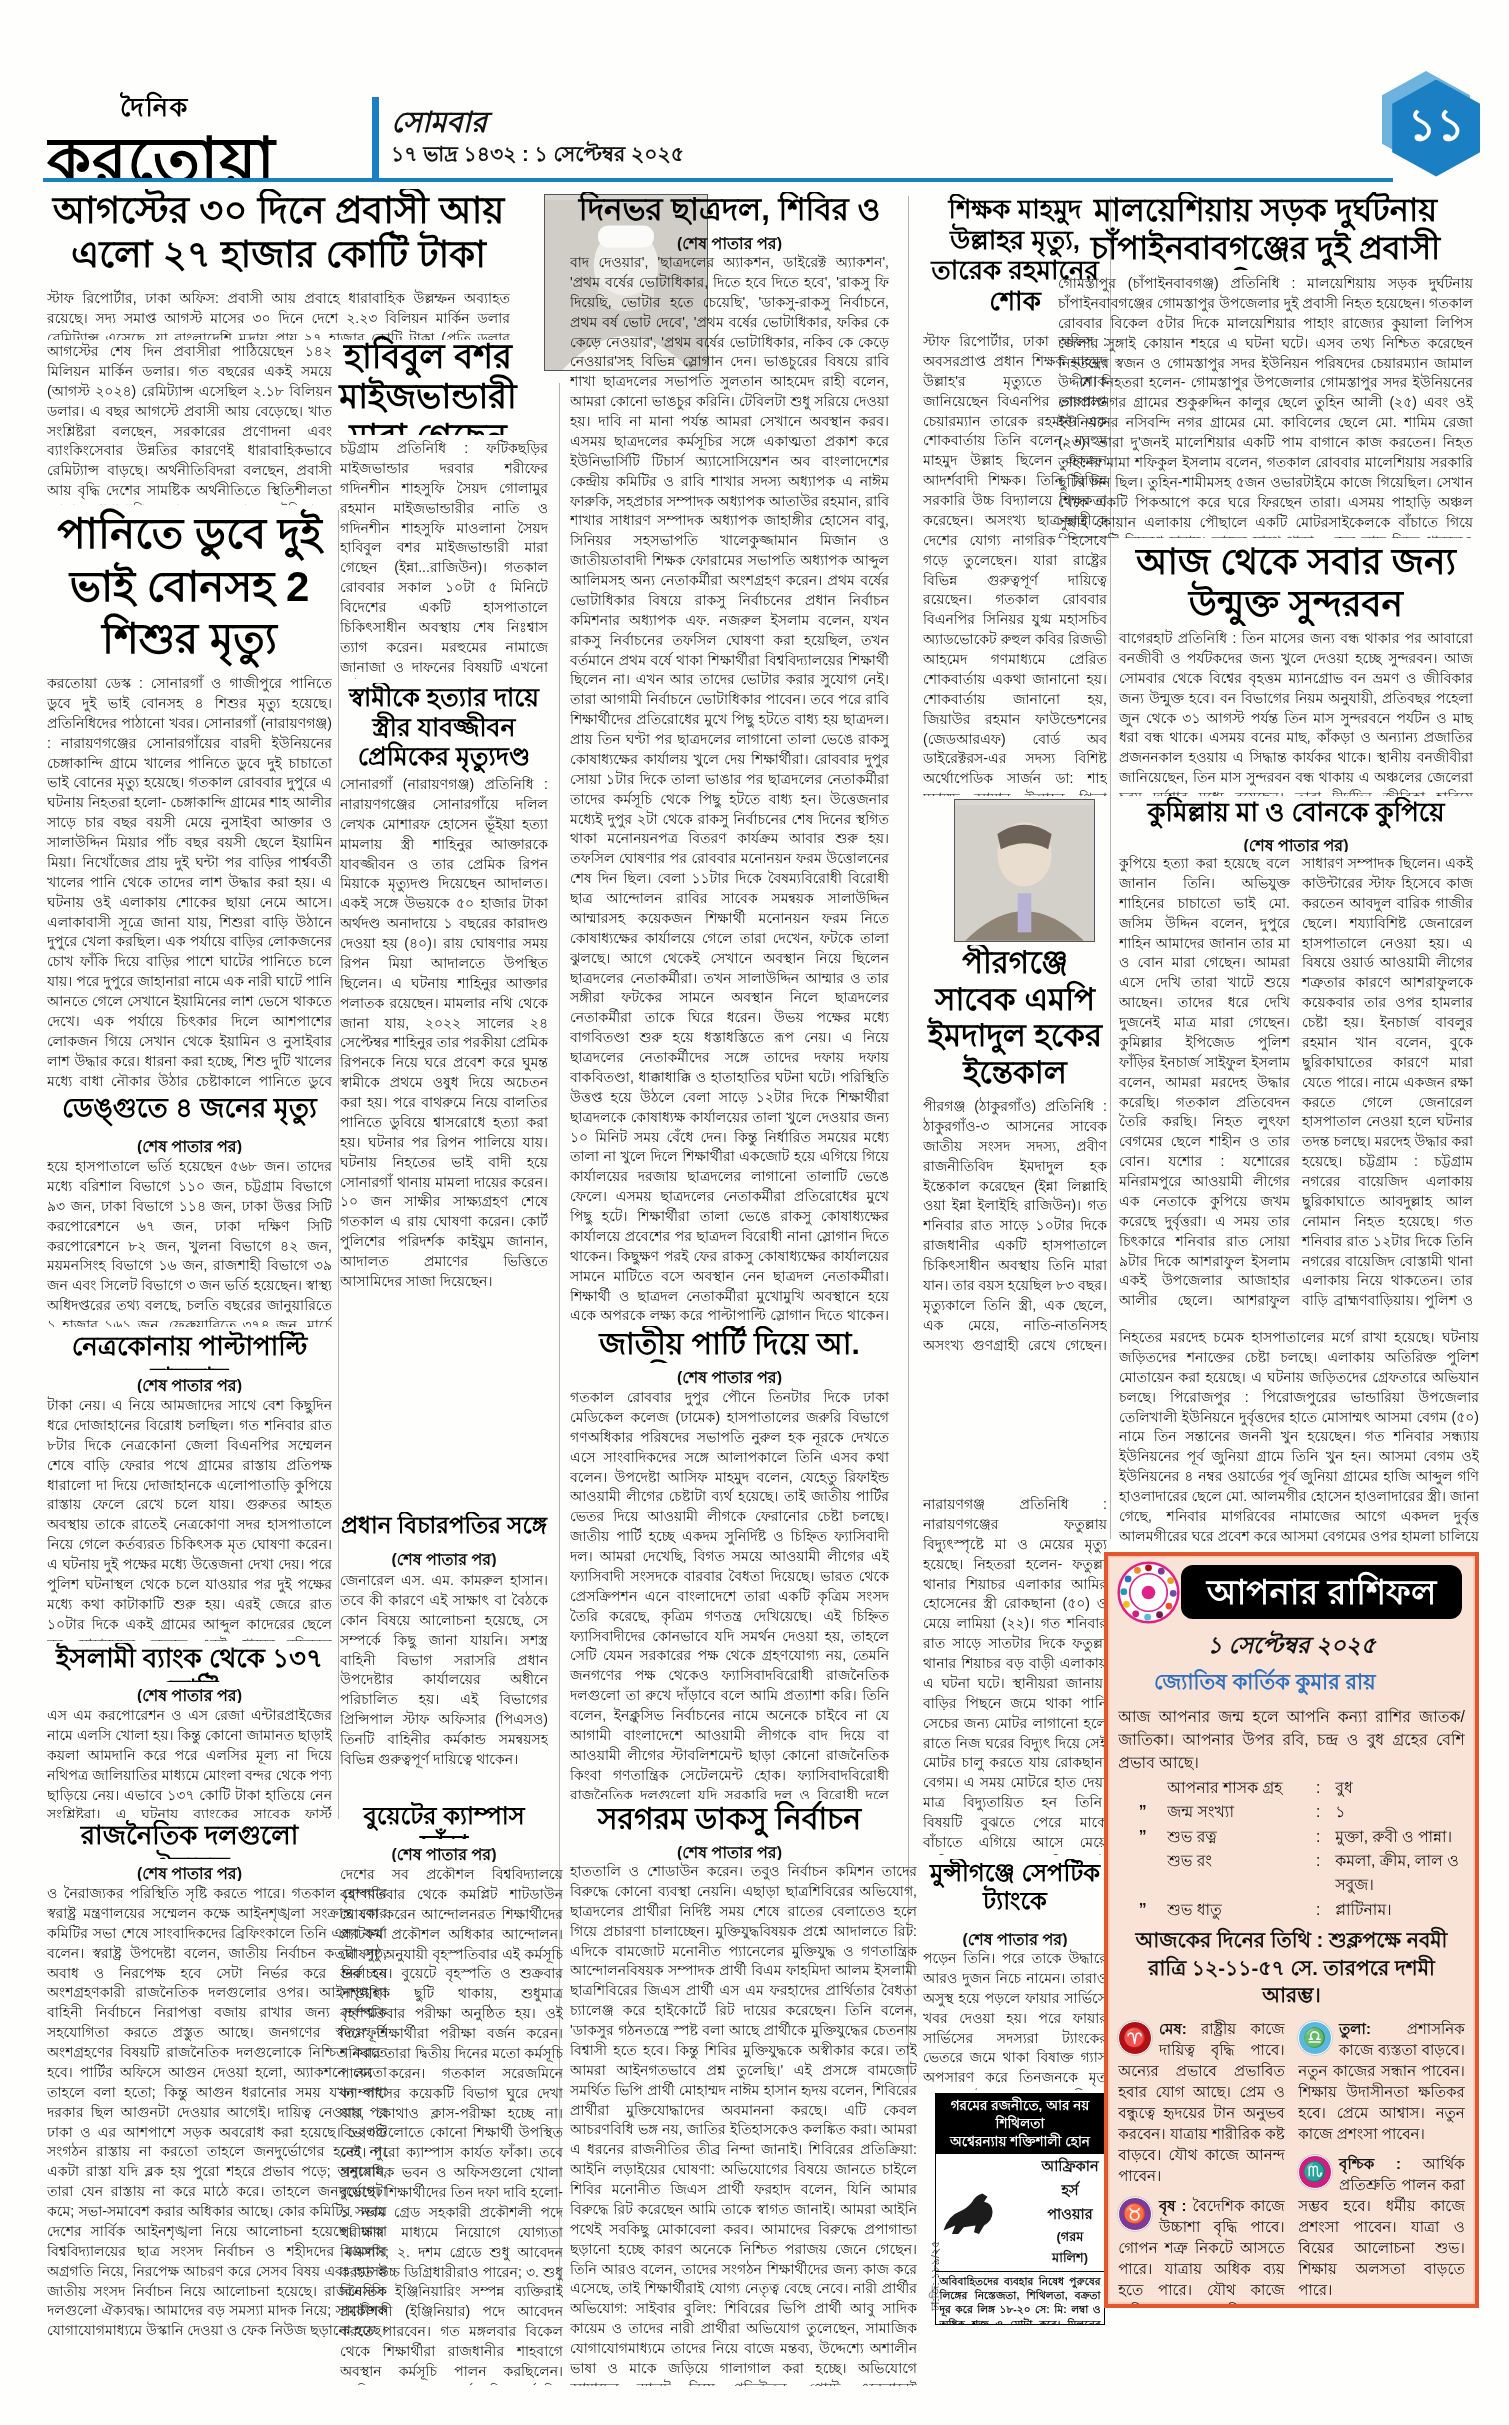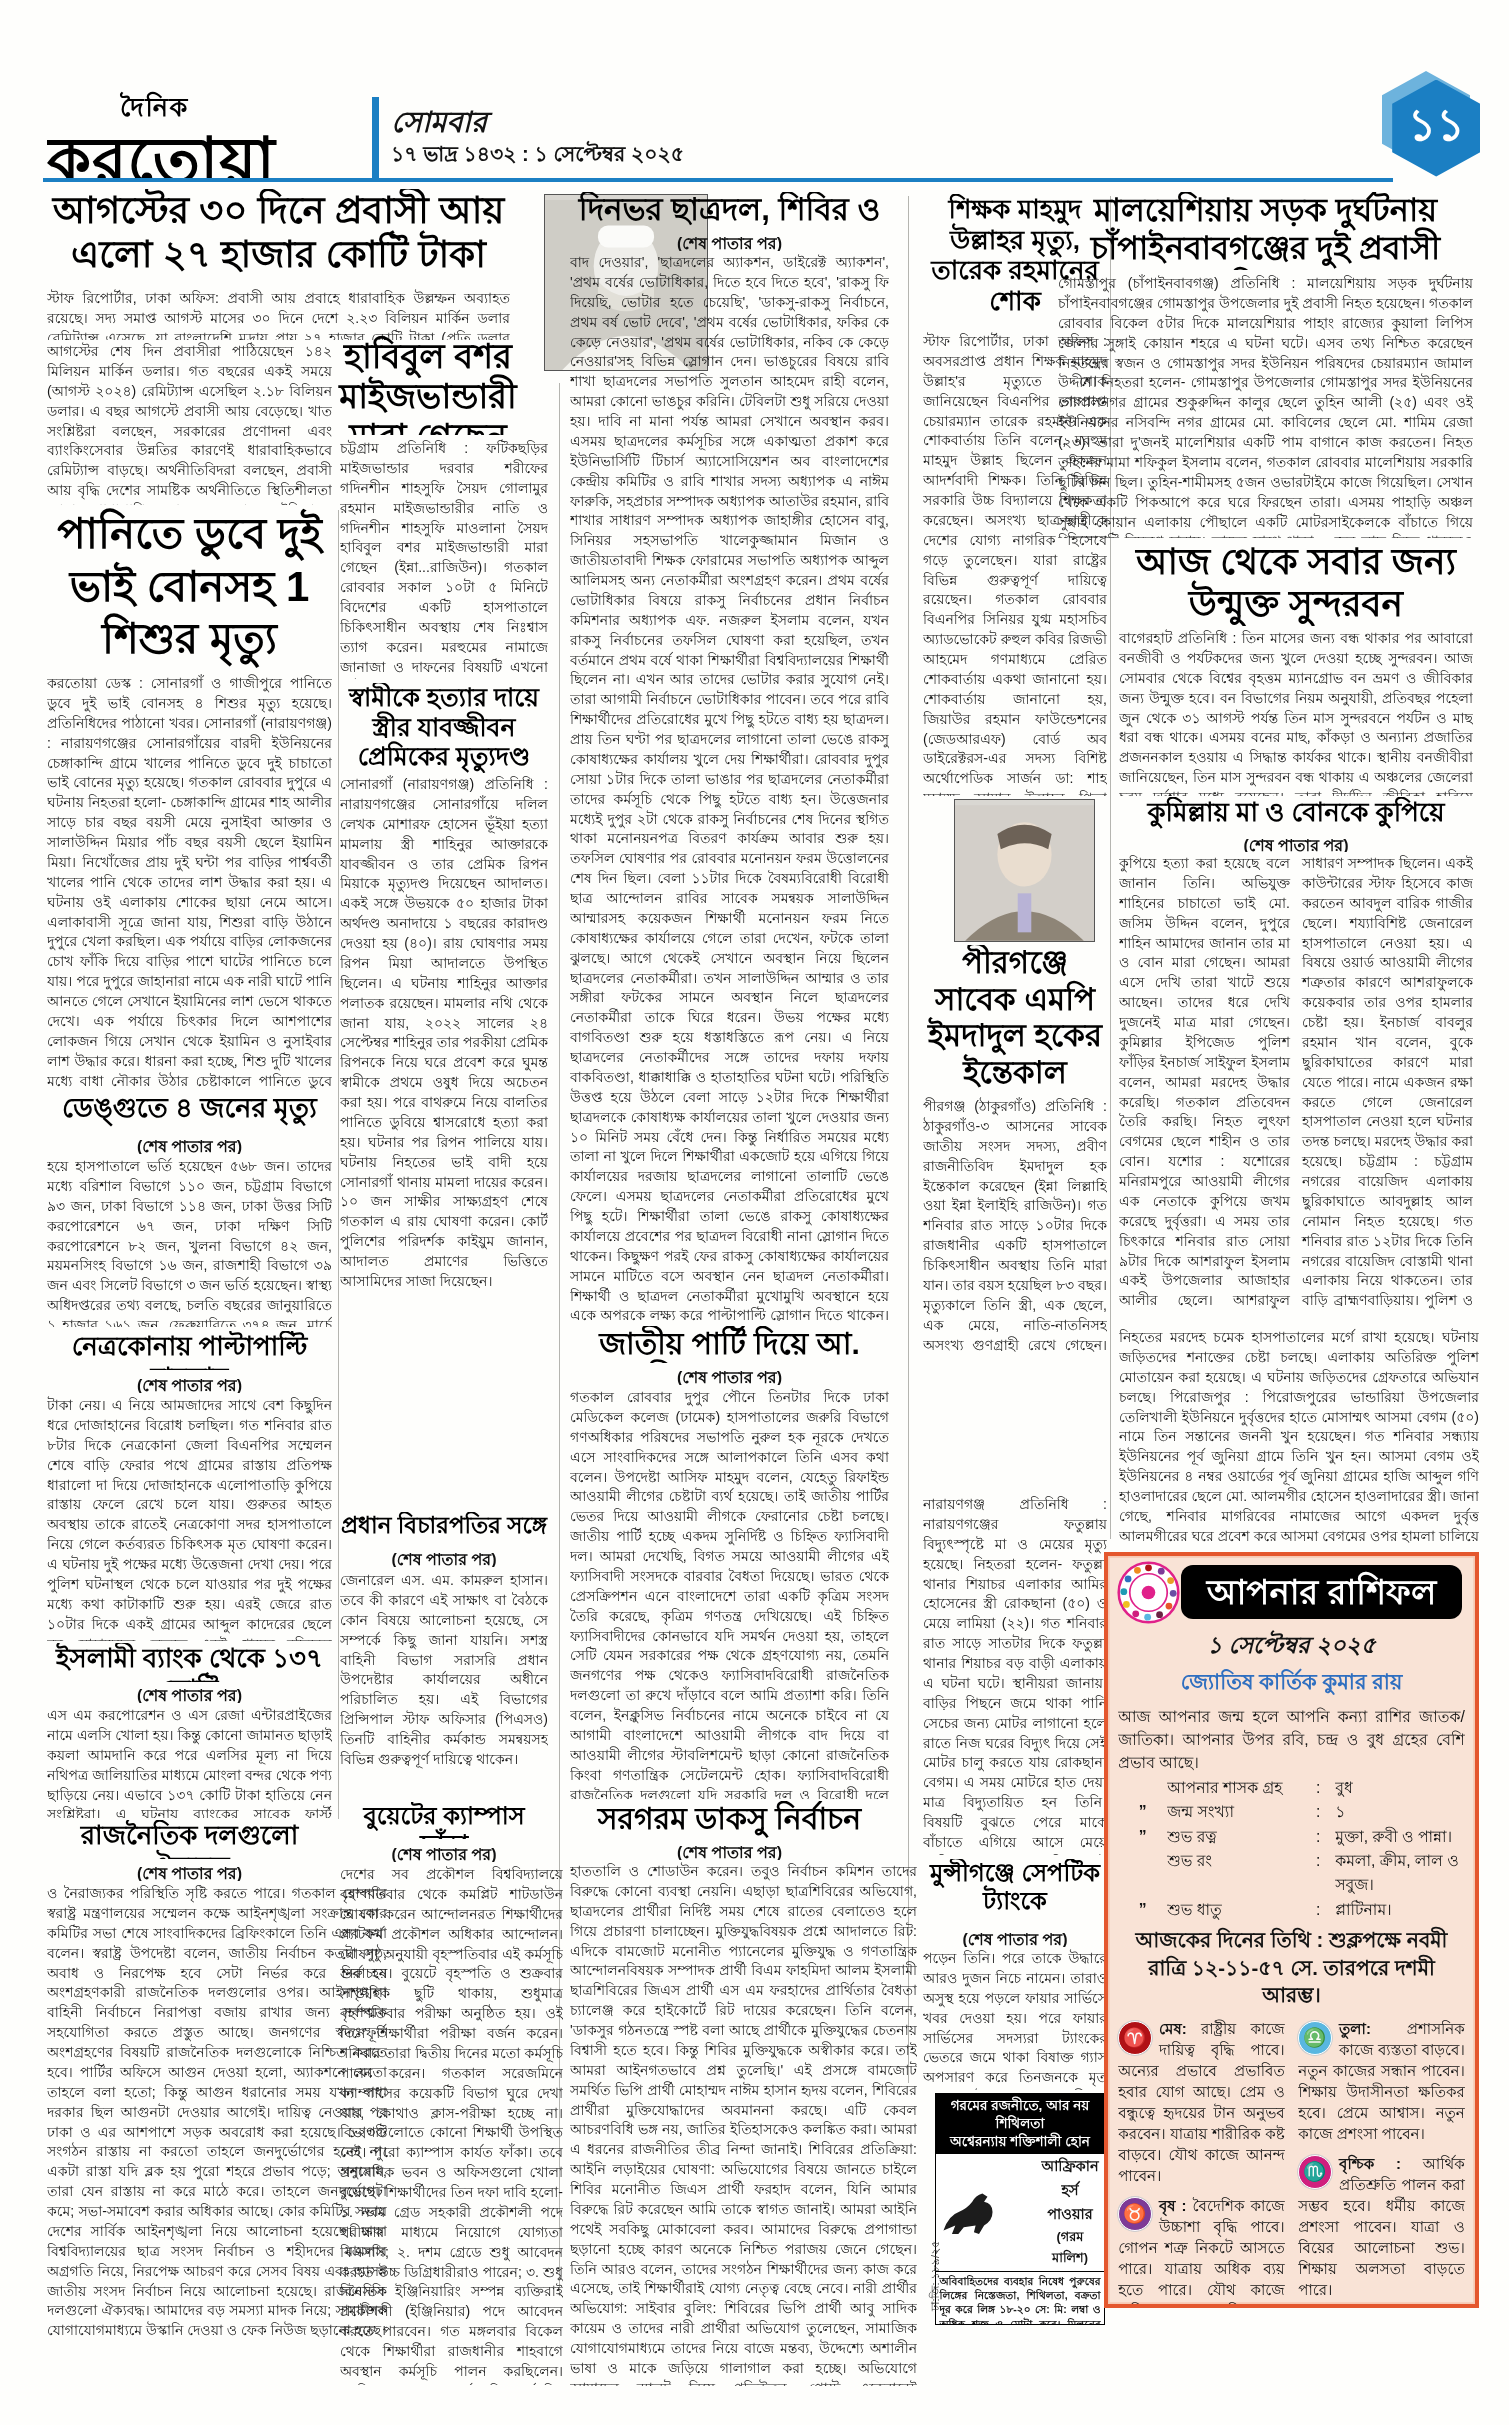--- a/index.html
+++ b/index.html
@@ -27,21 +27,21 @@
   .photo svg{display:block;}
   
   #adbox{border:0.9px solid #000;background:#fff;}
   .adblack{background:#000;color:#fff;font-weight:bold;text-align:center;}
   
   #horo{border:4.3px solid #e4572e;background:#f9e3d6;box-shadow:inset 0 0 0 1.7px #f6c9b4;}
   #horoHead{position:absolute;left:73px;top:8.5px;width:281px;height:54px;background:#000000;border-radius:12px;
             color:#fff;font-size:34px;font-weight:bold;text-align:center;line-height:54px;}
   #wheel{position:absolute;left:8.5px;top:5.1px;}
   .hdate{font-size:23px;font-weight:bold;font-style:italic;text-align:center;}
-  .hastro{font-size:21px;font-weight:bold;color:#2f6fc0;text-align:center;}
+  .hastro{font-size:21px;font-weight:bold;color:#2f6fc0;padding-left:46px;}
   .hintro{font-size:15.7px;line-height:1.45;text-align:justify;}
   .hrow{font-size:15.7px;line-height:1.55;display:flex;}
   .hrow .q{width:49px;text-align:center;font-weight:bold;}
   .hrow .lab{width:134px;}
   .hrow .sep{width:34px;text-align:center;}
   .hrow .val{flex:1;}
   .tithi{font-size:20.4px;font-weight:bold;text-align:center;line-height:1.35;}
   .signcols{column-count:2;column-gap:13.6px;}
   .sign{break-inside:avoid;margin-bottom:8.5px;font-size:15px;line-height:1.4;text-align:justify;}
   .sicon{float:left;width:32px;height:32px;border-radius:50%;color:#fff;font-size:18.7px;line-height:32px;
@@ -99,21 +99,21 @@
   <div class="abs body" style="left:340px;top:775px;width:208px;height:729px;">সোনারগাঁ (নারায়ণগঞ্জ) প্রতিনিধি : নারায়ণগঞ্জের সোনারগাঁয়ে দলিল লেখক মোশারফ হোসেন ভূঁইয়া হত্যা মামলায় স্ত্রী শাহিনুর আক্তারকে যাবজ্জীবন ও তার প্রেমিক রিপন মিয়াকে মৃত্যুদণ্ড দিয়েছেন আদালত। একই সঙ্গে উভয়কে ৫০ হাজার টাকা অর্থদণ্ড অনাদায়ে ১ বছরের কারাদণ্ড দেওয়া হয় (৪০)। রায় ঘোষণার সময় রিপন মিয়া আদালতে উপস্থিত ছিলেন। এ ঘটনায় শাহিনুর আক্তার পলাতক রয়েছেন। মামলার নথি থেকে জানা যায়, ২০২২ সালের ২৪ সেপ্টেম্বর শাহিনুর তার পরকীয়া প্রেমিক রিপনকে নিয়ে ঘরে প্রবেশ করে ঘুমন্ত স্বামীকে প্রথমে ওষুধ দিয়ে অচেতন করা হয়। পরে বাথরুমে নিয়ে বালতির পানিতে ডুবিয়ে শ্বাসরোধে হত্যা করা হয়। ঘটনার পর রিপন পালিয়ে যায়। ঘটনায় নিহতের ভাই বাদী হয়ে সোনারগাঁ থানায় মামলা দায়ের করেন। ১০ জন সাক্ষীর সাক্ষ্যগ্রহণ শেষে গতকাল এ রায় ঘোষণা করেন। কোর্ট পুলিশের পরিদর্শক কাইয়ুম জানান, আদালত প্রমাণের ভিত্তিতে আসামিদের সাজা দিয়েছেন।</div>
 
   <div class="abs hl" style="left:340px;top:1512px;width:208px;height:34px;font-size:23px;">প্রধান বিচারপতির সঙ্গে</div>
   <div class="abs cont" style="left:340px;top:1547px;width:208px;height:20.4px;">(শেষ পাতার পর)</div>
   <div class="abs body" style="left:340px;top:1571px;width:208px;height:226px;">জেনারেল এস. এম. কামরুল হাসান। তবে কী কারণে এই সাক্ষাৎ বা বৈঠকে কোন বিষয়ে আলোচনা হয়েছে, সে সম্পর্কে কিছু জানা যায়নি। সশস্ত্র বাহিনী বিভাগ সরাসরি প্রধান উপদেষ্টার কার্যালয়ের অধীনে পরিচালিত হয়। এই বিভাগের প্রিন্সিপাল স্টাফ অফিসার (পিএসও) তিনটি বাহিনীর কর্মকান্ড সমন্বয়সহ বিভিন্ন গুরুত্বপূর্ণ দায়িত্বে থাকেন।</div>
 
   <div class="abs hl" style="left:340px;top:1802px;width:208px;height:37px;font-size:24px;">বুয়েটের ক্যাম্পাস ফাঁকা</div>
   <div class="abs cont" style="left:340px;top:1842px;width:208px;height:20.4px;">(শেষ পাতার পর)</div>
   <div class="abs body" style="left:340px;top:1865px;width:223px;height:520px;">দেশের সব প্রকৌশল বিশ্ববিদ্যালয়ে বৃহস্পতিবার থেকে কমপ্লিট শাটডাউন ঘোষণা করেন আন্দোলনরত শিক্ষার্থীদের প্ল্যাটফর্ম প্রকৌশল অধিকার আন্দোলন। ঘোষণা অনুযায়ী বৃহস্পতিবার এই কর্মসূচি শুরু হয়। বুয়েটে বৃহস্পতি ও শুক্রবার সাপ্তাহিক ছুটি থাকায়, শুধুমাত্র বৃহস্পতিবার পরীক্ষা অনুষ্ঠিত হয়। ওই দিনে শিক্ষার্থীরা পরীক্ষা বর্জন করেন। শনিবার তারা দ্বিতীয় দিনের মতো কর্মসূচি পালন করেন। গতকাল সরেজমিনে ক্যাম্পাসের কয়েকটি বিভাগ ঘুরে দেখা যায়, কোথাও ক্লাস-পরীক্ষা হচ্ছে না। বিভাগগুলোতে কোনো শিক্ষার্থী উপস্থিত নেই। পুরো ক্যাম্পাস কার্যত ফাঁকা। তবে প্রশাসনিক ভবন ও অফিসগুলো খোলা রয়েছে। শিক্ষার্থীদের তিন দফা দাবি হলো- ১. নবম গ্রেড সহকারী প্রকৌশলী পদে পরীক্ষার মাধ্যমে নিয়োগে যোগ্যতা বিএসসি; ২. দশম গ্রেডে শুধু আবেদন করতে উচ্চ ডিগ্রিধারীরাও পারেন; ৩. শুধু বিএসসি ইঞ্জিনিয়ারিং সম্পন্ন ব্যক্তিরাই প্রকৌশলী (ইঞ্জিনিয়ার) পদে আবেদন করতে পারবেন। গত মঙ্গলবার বিকেল থেকে শিক্ষার্থীরা রাজধানীর শাহবাগে অবস্থান কর্মসূচি পালন করছিলেন। পরদিন বুধবার তারা পূর্বঘোষিত কর্মসূচির অংশ হিসেবে শাহবাগ মোড় অবরোধ করেন। একপর্যায়ে বেলা দেড়টার দিকে প্রধান উপদেষ্টার বাসভবন যমুনার দিকে যাওয়ার চেষ্টা করছিলেন। ইন্টারকন্টিনেন্টাল হোটেলের সামনে পুলিশ তাদের বাধা দেয়। এদিকে প্রকৌশল পেশায় বিএসসি ডিগ্রিধারী ও ডিপ্লোমাধারী ব্যক্তিদের পেশাগত দাবির যৌক্তিকতা পরীক্ষা-নিরীক্ষা করে সুপারিশ প্রণয়নের জন্য সরকার একটি কমিটি গঠন করেছে।</div>
 
-  <div class="abs hl" style="left:47px;top:508px;width:285px;height:160px;font-size:42px;line-height:1.25;">পানিতে ডুবে দুই ভাই বোনসহ 1 শিশুর মৃত্যু</div>
+  <div class="abs hl" style="left:47px;top:508px;width:285px;height:160px;font-size:42px;line-height:1.25;">পানিতে ডুবে দুই ভাই বোনসহ 2 শিশুর মৃত্যু</div>
   <div class="abs body" style="left:47px;top:674px;width:285px;height:415px;">করতোয়া ডেস্ক : সোনারগাঁ ও গাজীপুরে পানিতে ডুবে দুই ভাই বোনসহ ৪ শিশুর মৃত্যু হয়েছে। প্রতিনিধিদের পাঠানো খবর। সোনারগাঁ (নারায়ণগঞ্জ) : নারায়ণগঞ্জের সোনারগাঁয়ের বারদী ইউনিয়নের চেঙ্গাকান্দি গ্রামে খালের পানিতে ডুবে দুই চাচাতো ভাই বোনের মৃত্যু হয়েছে। গতকাল রোববার দুপুরে এ ঘটনায় নিহতরা হলো- চেঙ্গাকান্দি গ্রামের শাহ আলীর সাড়ে চার বছর বয়সী মেয়ে নুসাইবা আক্তার ও সালাউদ্দিন মিয়ার পাঁচ বছর বয়সী ছেলে ইয়ামিন মিয়া। নিখোঁজের প্রায় দুই ঘন্টা পর বাড়ির পার্শ্ববর্তী খালের পানি থেকে তাদের লাশ উদ্ধার করা হয়। এ ঘটনায় ওই এলাকায় শোকের ছায়া নেমে আসে। এলাকাবাসী সূত্রে জানা যায়, শিশুরা বাড়ি উঠানে দুপুরে খেলা করছিল। এক পর্যায়ে বাড়ির লোকজনের চোখ ফাঁকি দিয়ে বাড়ির পাশে ঘাটের পানিতে চলে যায়। পরে দুপুরে জাহানারা নামে এক নারী ঘাটে পানি আনতে গেলে সেখানে ইয়ামিনের লাশ ভেসে থাকতে দেখে। এক পর্যায়ে চিৎকার দিলে আশপাশের লোকজন গিয়ে সেখান থেকে ইয়ামিন ও নুসাইবার লাশ উদ্ধার করে। ধারনা করা হচ্ছে, শিশু দুটি খালের মধ্যে বাধা নৌকার উঠার চেষ্টাকালে পানিতে ডুবে যায়। সোনারগাঁও থানার পরিদর্শক (তদন্ত) মো. রাশেদুল হাসান খান বলেন, পানিতে ডুবে দুই শিশুর মৃত্যুর ঘটনায় নিহতদের পরিবারের কোন অভিযোগ নেই। গাজীপুর : গাজীপুরে পানিতে ডুবে দুই শিশুর মৃত্যু হয়েছে। শিশুকে অচেতন অবস্থায় উদ্ধার করে শহীদ তাজউদ্দীন আহমদ মেডিকেল কলেজ হাসপাতালে নিলে সেখানে শিশু দু'টিকে মৃত ঘোষণা করেন কর্তব্যরত চিকিৎসক।</div>
 
   <div class="abs hl" style="left:47px;top:1093px;width:285px;height:39px;font-size:27px;">ডেঙ্গুতে ৪ জনের মৃত্যু</div>
   <div class="abs cont" style="left:47px;top:1134px;width:285px;height:20.4px;">(শেষ পাতার পর)</div>
   <div class="abs body" style="left:47px;top:1157px;width:285px;height:170px;">হয়ে হাসপাতালে ভর্তি হয়েছেন ৫৬৮ জন। তাদের মধ্যে বরিশাল বিভাগে ১১০ জন, চট্টগ্রাম বিভাগে ৯৩ জন, ঢাকা বিভাগে ১১৪ জন, ঢাকা উত্তর সিটি করপোরেশনে ৬৭ জন, ঢাকা দক্ষিণ সিটি করপোরেশনে ৮২ জন, খুলনা বিভাগে ৪২ জন, ময়মনসিংহ বিভাগে ১৬ জন, রাজশাহী বিভাগে ৩৯ জন এবং সিলেট বিভাগে ৩ জন ভর্তি হয়েছেন। স্বাস্থ্য অধিদপ্তরের তথ্য বলছে, চলতি বছরের জানুয়ারিতে ১ হাজার ১৬১ জন, ফেব্রুয়ারিতে ৩৭৪ জন, মার্চে ৩৩৬ জন, এপ্রিলে ৭০১ জন, মে মাসে ১ হাজার ৭৭৩ জন, জুনে ৫ হাজার ৯৫১ জন এবং জুলাইয়ে ১০ হাজার ৬৮৪ জন এবং আগস্টের এখন পর্যন্ত ১০ হাজার ৪৯৬ জন হাসপাতালে ভর্তি হয়েছেন। এর মধ্যে মারা গেছেন ১২২ জন। জানুয়ারিতে ১০ জন, ফেব্রুয়ারিতে তিনজন, এপ্রিলে সাতজন, মে মাসে তিনজন, জুনে ১৯ জন, জুলাইয়ে ৪১ জন এবং আগস্টে এখন পর্যন্ত ৩৯ জন মারা গেছেন। বাংলাদেশে এক বছরে সবচেয়ে বেশি ৩ লাখ ২১ হাজার ১৭৯ জন ডেঙ্গু রোগী হাসপাতালে ভর্তি হয়েছিল ২০২৩ সালে। ২০২৪ সালে ১ লাখ ১ হাজার ২১১ জন, ২০২২ সালে ৬২ হাজার ৩৮২ জন, ২০২১ সালে ২৮ হাজার ৪২৯ জন, ২০২০ সালে ১৪০৫ জন এবং ২০১৯ সালে ১ লাখ ১ হাজার ৩৫৪ জন রোগী হাসপাতালে ভর্তি হয়েছিল।</div>
 
   <div class="abs hl" style="left:47px;top:1331px;width:285px;height:39px;font-size:26px;">নেত্রকোনায় পাল্টাপাল্টি হামলায়</div>
   <div class="abs cont" style="left:47px;top:1373px;width:285px;height:20.4px;">(শেষ পাতার পর)</div>
   <div class="abs body" style="left:47px;top:1396px;width:285px;height:245px;">টাকা নেয়। এ নিয়ে আমজাদের সাথে বেশ কিছুদিন ধরে দোজাহানের বিরোধ চলছিল। গত শনিবার রাত ৮টার দিকে নেত্রকোনা জেলা বিএনপির সম্মেলন শেষে বাড়ি ফেরার পথে গ্রামের রাস্তায় প্রতিপক্ষ ধারালো দা দিয়ে দোজাহানকে এলোপাতাড়ি কুপিয়ে রাস্তায় ফেলে রেখে চলে যায়। গুরুতর আহত অবস্থায় তাকে রাতেই নেত্রকোণা সদর হাসপাতালে নিয়ে গেলে কর্তব্যরত চিকিৎসক মৃত ঘোষণা করেন। এ ঘটনায় দুই পক্ষের মধ্যে উত্তেজনা দেখা দেয়। পরে পুলিশ ঘটনাস্থল থেকে চলে যাওয়ার পর দুই পক্ষের মধ্যে কথা কাটাকাটি শুরু হয়। এরই জেরে রাত ১০টার দিকে একই গ্রামের আব্দুল কাদেরের ছেলে নুর মোহাম্মদের নেতৃত্বে একই গ্রামের রফিকের বাড়িতে হামলা করলে বেশ কয়েকজন আহত হয়। এ সময় প্রতিপক্ষের হামলায় টেটার (কাতরা) আঘাতে আমজাদের পক্ষের নূর মোহাম্মদ টেটাবিদ্ধ হয়ে গুরুতর আহত হয়। তাকে উদ্ধার করে নেত্রকোনা হাসপাতালে পরে ময়মনসিংহ মেডিকেল কলেজ হাসপাতালে নেয়া হলে সেখানে চিকিৎসক মৃত ঘোষণা করেন। সর্বশেষ এ ঘটনায় গতকাল রোববার সকালে ময়মনসিংহ মেডিকেল ও হাসপাতালে চিকিৎসাধীন অবস্থায় অপর একজনের মৃত্যু হয়। নেত্রকোনা মডেল থানার ভারপ্রাপ্ত কর্মকর্তা (ওসি) কাজী শাহনেওয়াজ বিষয়টি নিশ্চিত করে বলেন, দুর্বৃত্তরা মৌগাতী ইউনিয়নের সাবেক মেম্বার দোজাহানকে কুপিয়ে জখম করে রাস্তায় ফেলে যায়। গতকাল রোববার সকালে রফিক মারা যায়।</div>
 

